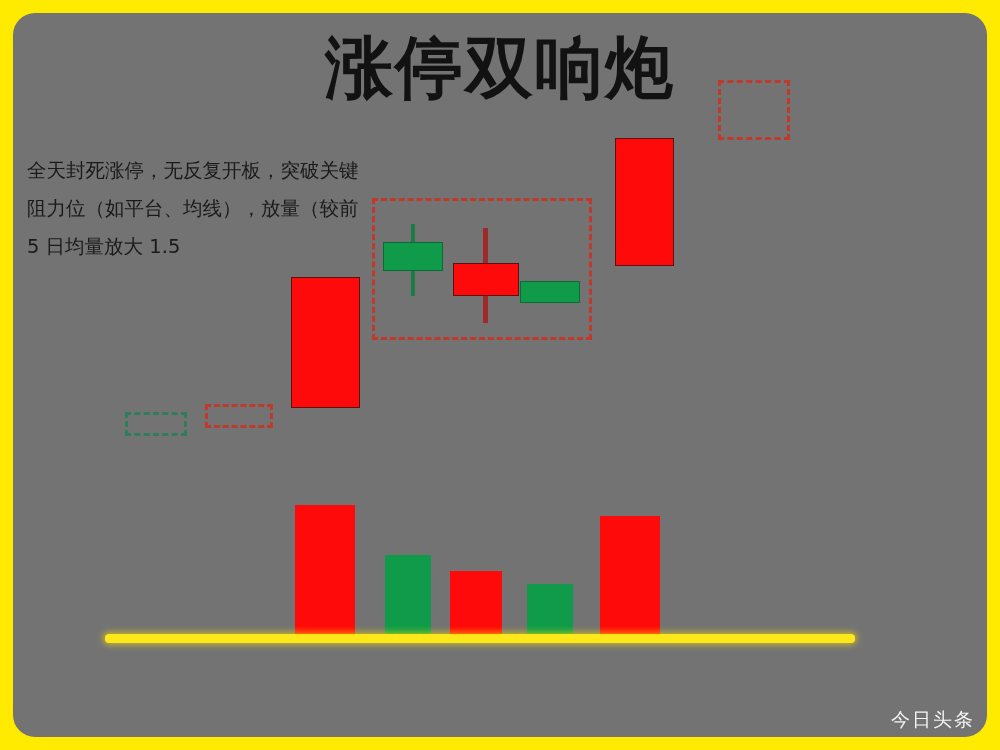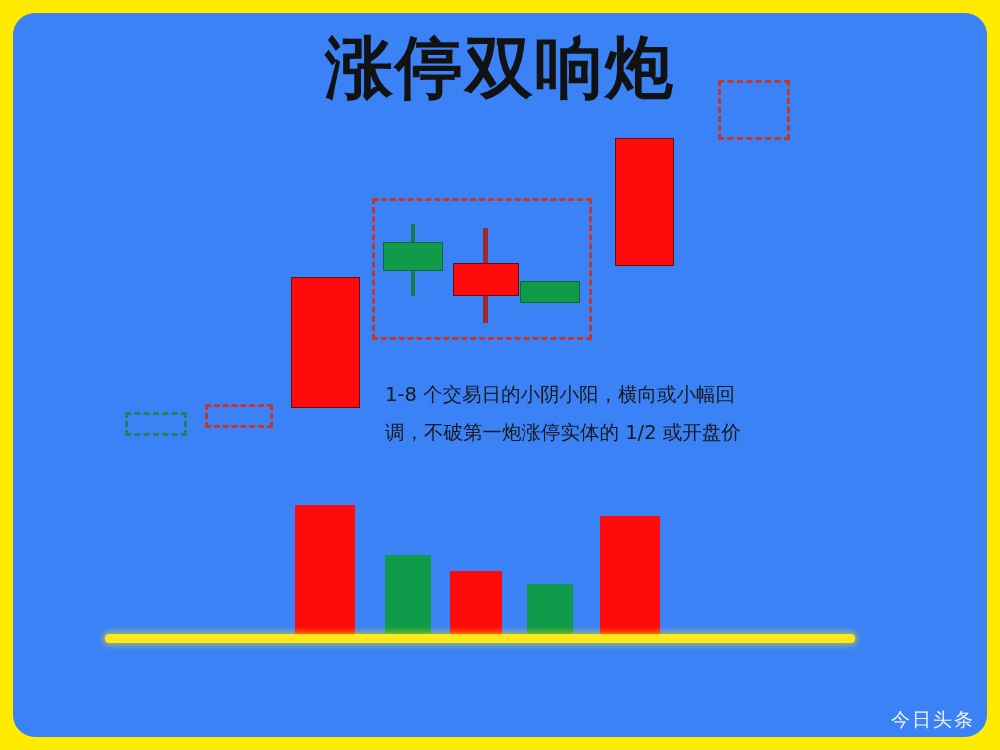--- a/index.html
+++ b/index.html
@@ -13,21 +13,21 @@
   #frame {
     position: relative;
     width: 1000px; height: 750px;
     background: #ffeb00;
   }
 
   #canvas {
     position: absolute;
     left: 13px; top: 13px;
     width: 974px; height: 724px;
-    background: #3b82f6;
+    background: #737373;
     border-radius: 22px;
     overflow: hidden;
   }
 
   
   #title {
     position: absolute;
     left: 0; top: 14px;
     width: 974px;
     text-align: center;
@@ -120,19 +120,19 @@
         <div class="rect body-up" style="left: 440px; top: 250px; width: 66px; height: 33px;"></div>
         <div class="rect body-down" style="left: 507px; top: 268px; width: 60px; height: 22px;"></div>
         <div class="rect body-up" style="left: 602px; top: 125px; width: 59px; height: 128px;"></div>
         <div class="rect vol-up" style="left: 282px; top: 492px; width: 60px; height: 135px;"></div>
         <div class="rect vol-down" style="left: 372px; top: 542px; width: 46px; height: 85px;"></div>
         <div class="rect vol-up" style="left: 437px; top: 558px; width: 52px; height: 69px;"></div>
         <div class="rect vol-down" style="left: 514px; top: 571px; width: 46px; height: 56px;"></div>
         <div class="rect vol-up" style="left: 587px; top: 503px; width: 60px; height: 124px;"></div>
       </div>
 
-    <div class="note" id="note-mid">1-8 个交易日的小阴小阳，横向或小幅回调，不破第一炮涨停实体的 1/2 或开盘价</div>
+    <div class="note" id="note-left">全天封死涨停，无反复开板，突破关键阻力位（如平台、均线），放量（较前 5 日均量放大 1.5</div>
 
     <div id="baseline" style="left: 92px; top: 621px; width: 750px; height: 9px;"></div>
 
     <div id="watermark">今日头条</div>
   </div>
 </div>
 
 </body></html>

